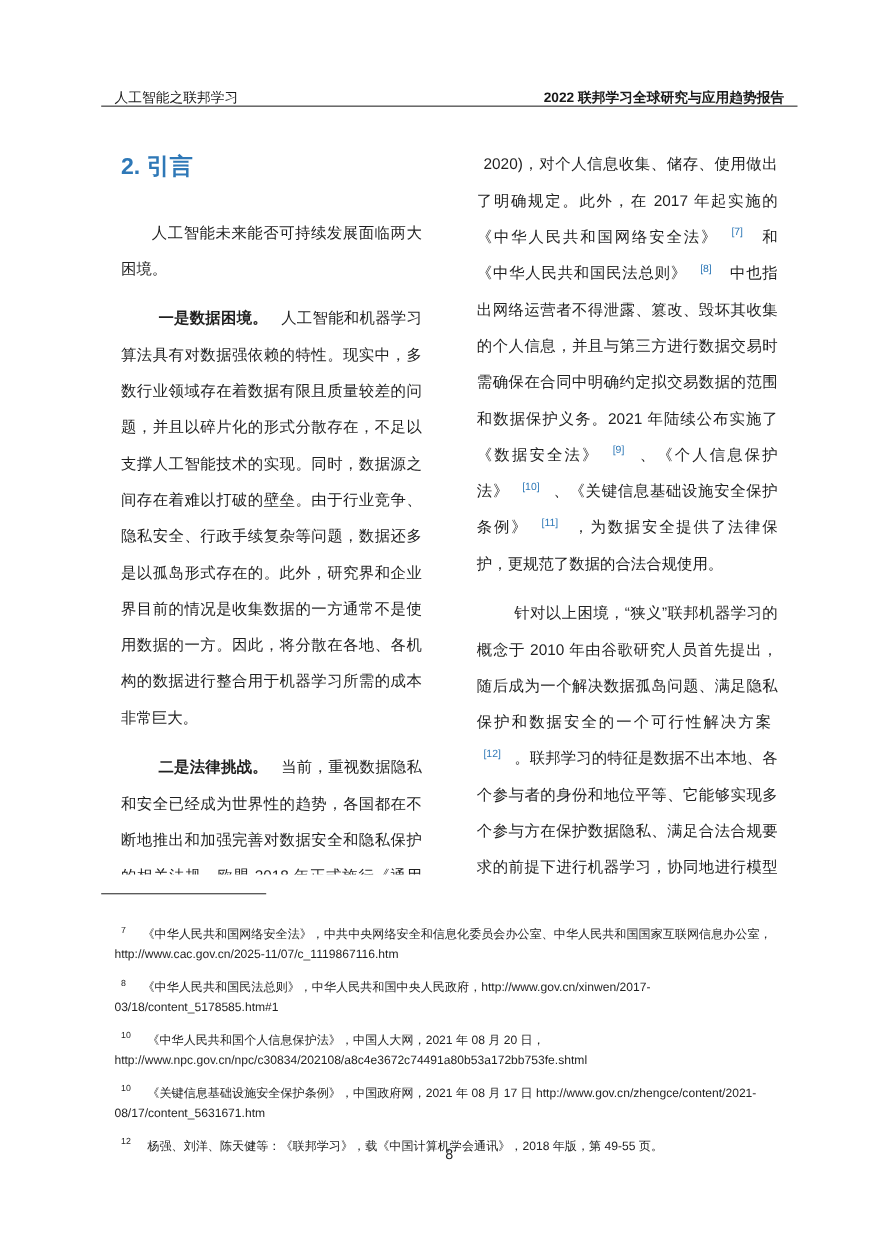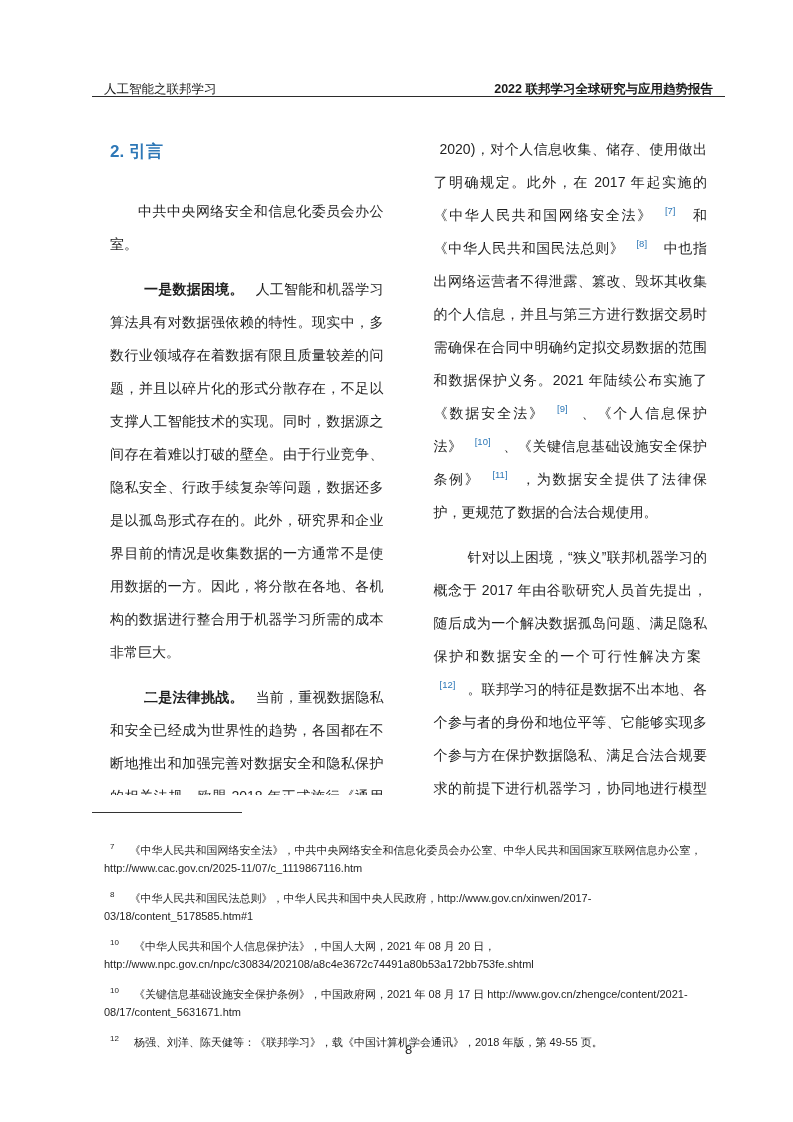--- a/index.html
+++ b/index.html
@@ -39,21 +39,21 @@
   }
   .col {
     flex: 1;
     min-width: 0;
     font-size: 14px;
     line-height: 33px;
     text-align: justify;
   }
   .section-title {
     color: #2e78b7;
-    font-size: 17px;
+    font-size: 21px;
     font-weight: bold;
     line-height: 30px;
     margin: 4px 0 16px 0;
   }
   p.indent { text-indent: 2em; }
   .lead { font-weight: bold; margin-top: 36px; }
   .ref {
     color: #2e78b7;
     font-size: 9.5px;
     vertical-align: super;
@@ -96,28 +96,28 @@
   <div class="header">
     <span class="header-left">人工智能之联邦学习</span>
     <span class="header-right">2022 联邦学习全球研究与应用趋势报告</span>
   </div>
   <div class="header-rule"></div>
 
   <div class="columns">
 
     <section class="col">
       <h2 class="section-title">2. 引言</h2>
-      <p class="indent">中共中央网络安全和信息化委员会办公室。</p>
+      <p class="indent">人工智能未来能否可持续发展面临两大困境。</p>
       <p class="indent"><span class="lead">一是数据困境。</span><span>人工智能和机器学习算法具有对数据强依赖的特性。现实中，多数行业领域存在着数据有限且质量较差的问题，并且以碎片化的形式分散存在，不足以支撑人工智能技术的实现。同时，数据源之间存在着难以打破的壁垒。由于行业竞争、隐私安全、行政手续复杂等问题，数据还多是以孤岛形式存在的。此外，研究界和企业界目前的情况是收集数据的一方通常不是使用数据的一方。因此，将分散在各地、各机构的数据进行整合用于机器学习所需的成本非常巨大。</span></p>
       <p class="indent"><span class="lead">二是法律挑战。</span><span>当前，重视数据隐私和安全已经成为世界性的趋势，各国都在不断地推出和加强完善对数据安全和隐私保护的相关法规。欧盟 2018 年正式施行《通用数据保护条例》（General Data Protection Regulation, GDPR）。在中国，全国信息安全标准委员会先后于 2017 年 12 月和 2020 年 3 月发布了两版《信息安全技术个人信息安全规范》（GB/T 35273-2017、GB/T 35273-</span></p>
     </section>
 
     <section class="col">
       <p><span>2020)，对个人信息收集、储存、使用做出了明确规定。此外，在 2017 年起实施的《中华人民共和国网络安全法》</span><sup class="ref">[7]</sup><span> 和《中华人民共和国民法总则》</span><sup class="ref">[8]</sup><span> 中也指出网络运营者不得泄露、篡改、毁坏其收集的个人信息，并且与第三方进行数据交易时需确保在合同中明确约定拟交易数据的范围和数据保护义务。2021 年陆续公布实施了《数据安全法》</span><sup class="ref">[9]</sup><span>、《个人信息保护法》</span><sup class="ref">[10]</sup><span>、《关键信息基础设施安全保护条例》</span><sup class="ref">[11]</sup><span>，为数据安全提供了法律保护，更规范了数据的合法合规使用。</span></p>
-      <p class="indent"><span>针对以上困境，“狭义”联邦机器学习的概念于 2017 年由谷歌研究人员首先提出，随后成为一个解决数据孤岛问题、满足隐私保护和数据安全的一个可行性解决方案 </span><sup class="ref">[12]</sup><span>。联邦学习的特征是数据不出本地、各个参与者的身份和地位平等、它能够实现多个参与方在保护数据隐私、满足合法合规要求的前提下进行机器学习，协同地进行模型训练与结果预测，并且建模效果和将整个数据集放在一处建模的效果相同或相差不大（在各个数据的用户对齐（user alignment）或特征对齐（feature alignment）的条件下）</span><sup class="ref">[12]</sup><span>，从而实现企业间的数</span></p>
+      <p class="indent"><span>针对以上困境，“狭义”联邦机器学习的概念于 2010 年由谷歌研究人员首先提出，随后成为一个解决数据孤岛问题、满足隐私保护和数据安全的一个可行性解决方案 </span><sup class="ref">[12]</sup><span>。联邦学习的特征是数据不出本地、各个参与者的身份和地位平等、它能够实现多个参与方在保护数据隐私、满足合法合规要求的前提下进行机器学习，协同地进行模型训练与结果预测，并且建模效果和将整个数据集放在一处建模的效果相同或相差不大（在各个数据的用户对齐（user alignment）或特征对齐（feature alignment）的条件下）</span><sup class="ref">[12]</sup><span>，从而实现企业间的数</span></p>
     </section>
 
   </div>
 
   <div class="fn-rule"></div>
 
   <div class="footnotes">
     <p class="fn"><sup>7</sup> <span>《中华人民共和国网络安全法》，中共中央网络安全和信息化委员会办公室、中华人民共和国国家互联网信息办公室，http://www.cac.gov.cn/2025-11/07/c_1119867116.htm</span></p>
     <p class="fn"><sup>8</sup> <span>《中华人民共和国民法总则》，中华人民共和国中央人民政府，http://www.gov.cn/xinwen/2017-03/18/content_5178585.htm#1</span></p>
     <p class="fn"><sup>10</sup> <span>《中华人民共和国个人信息保护法》，中国人大网，2021 年 08 月 20 日，http://www.npc.gov.cn/npc/c30834/202108/a8c4e3672c74491a80b53a172bb753fe.shtml</span></p>

